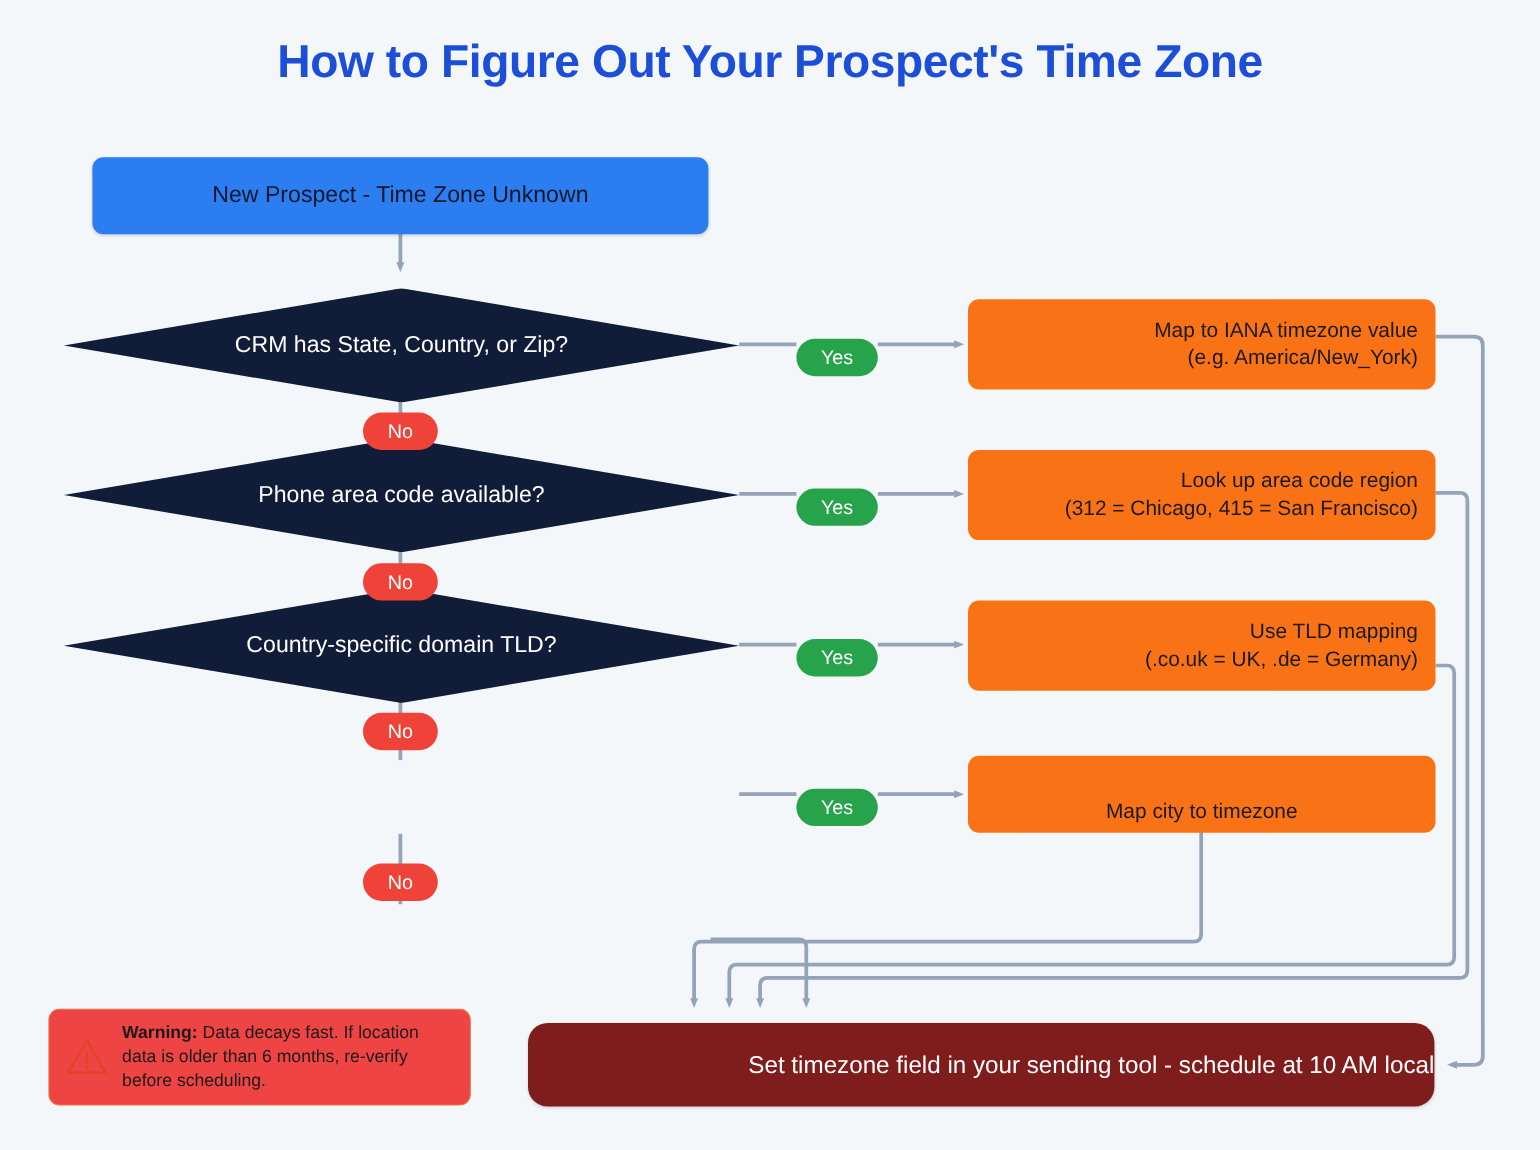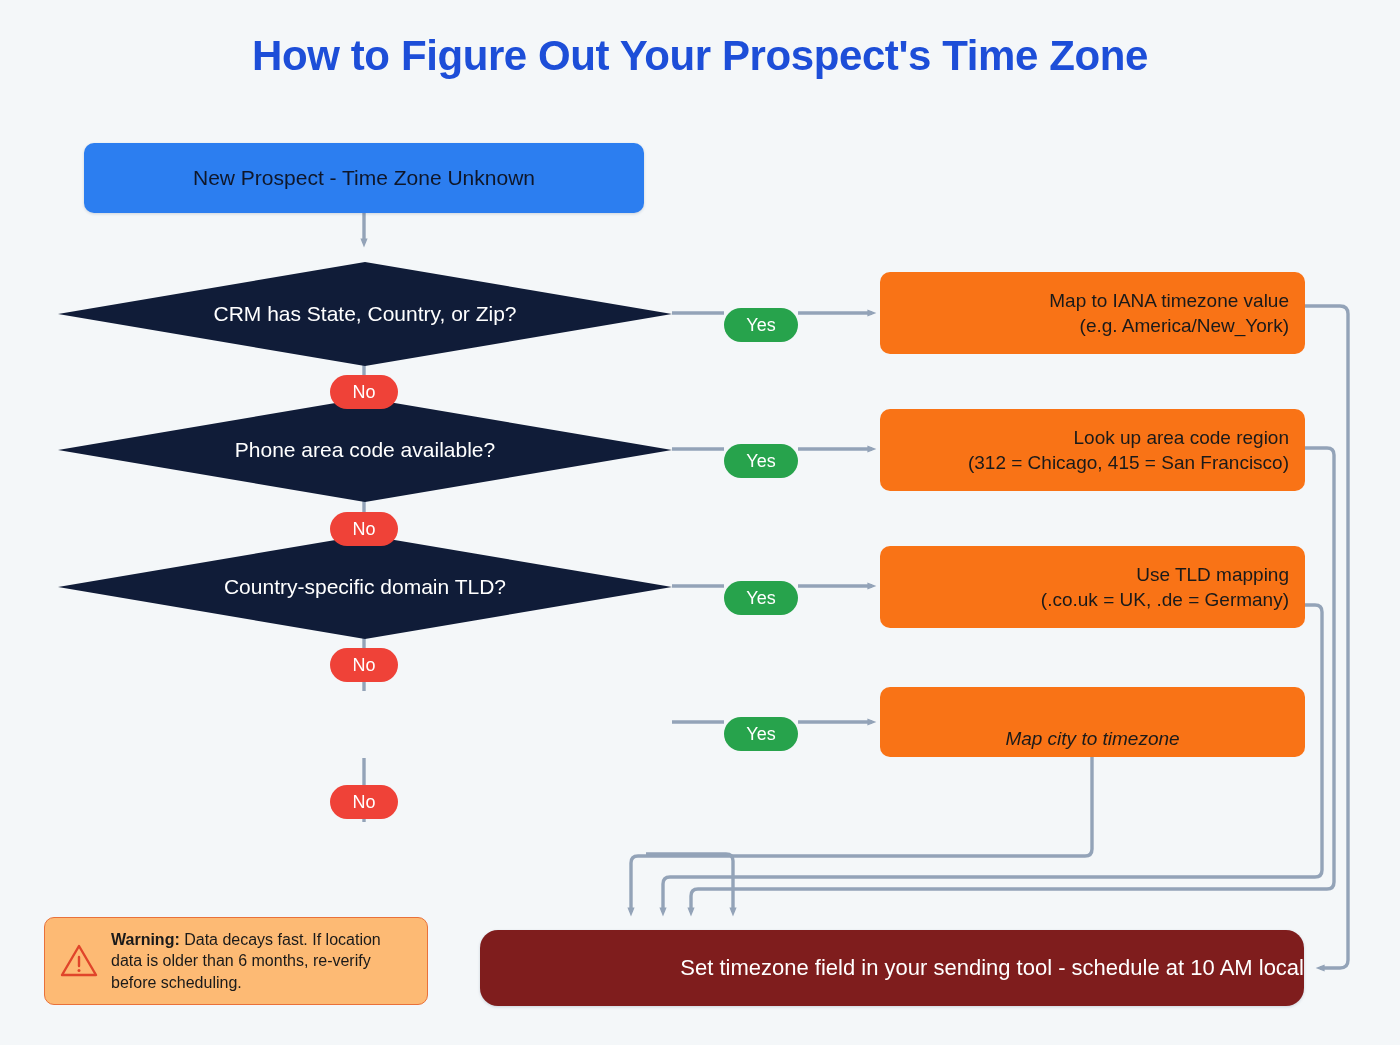--- a/index.html
+++ b/index.html
@@ -134,21 +134,21 @@
   .pill-yes { background: #27a34c; }
   .pill-no  { background: #ef4238; }
 
   
   #warning-box {
     position: absolute;
     left: 44px;
     top: 917px;
     width: 384px;
     height: 88px;
-    background: #fdba74;
+    background: #ef4444;
     border: 1.6px solid #e9713a;
     border-radius: 10px;
     display: flex;
     align-items: center;
     gap: 12px;
     padding: 0 14px;
     box-sizing: border-box;
     z-index: 3;
   }
   #warning-text {
@@ -250,21 +250,21 @@
     <span>Use TLD mapping</span>
     <span>(.co.uk = UK, .de = Germany)</span>
   </div>
 
   <div class="pill pill-yes" style="left:724px; top:705px; width:74px; height:34px;">
     <span>Yes</span>
   </div>
   <div class="pill pill-no" style="left:330px; top:773px; width:68px; height:34px;">
     <span>No</span>
   </div>
-  <div class="node action-box" style="left:880px; top:687px; width:425px; height:70px;font-style:italic;">
+  <div class="node action-box" style="left:880px; top:687px; width:425px; height:70px;">
     <span>Map city to timezone</span>
   </div>
 
 
   <div class="node final-box" style="left:480px; top:930px; width:824px; height:76px;">
     <span>Set timezone field in your sending tool - schedule at 10 AM local</span>
   </div>
 
   <div id="warning-box">
     <svg class="warn-icon" width="40" height="38" viewBox="0 0 40 38">

